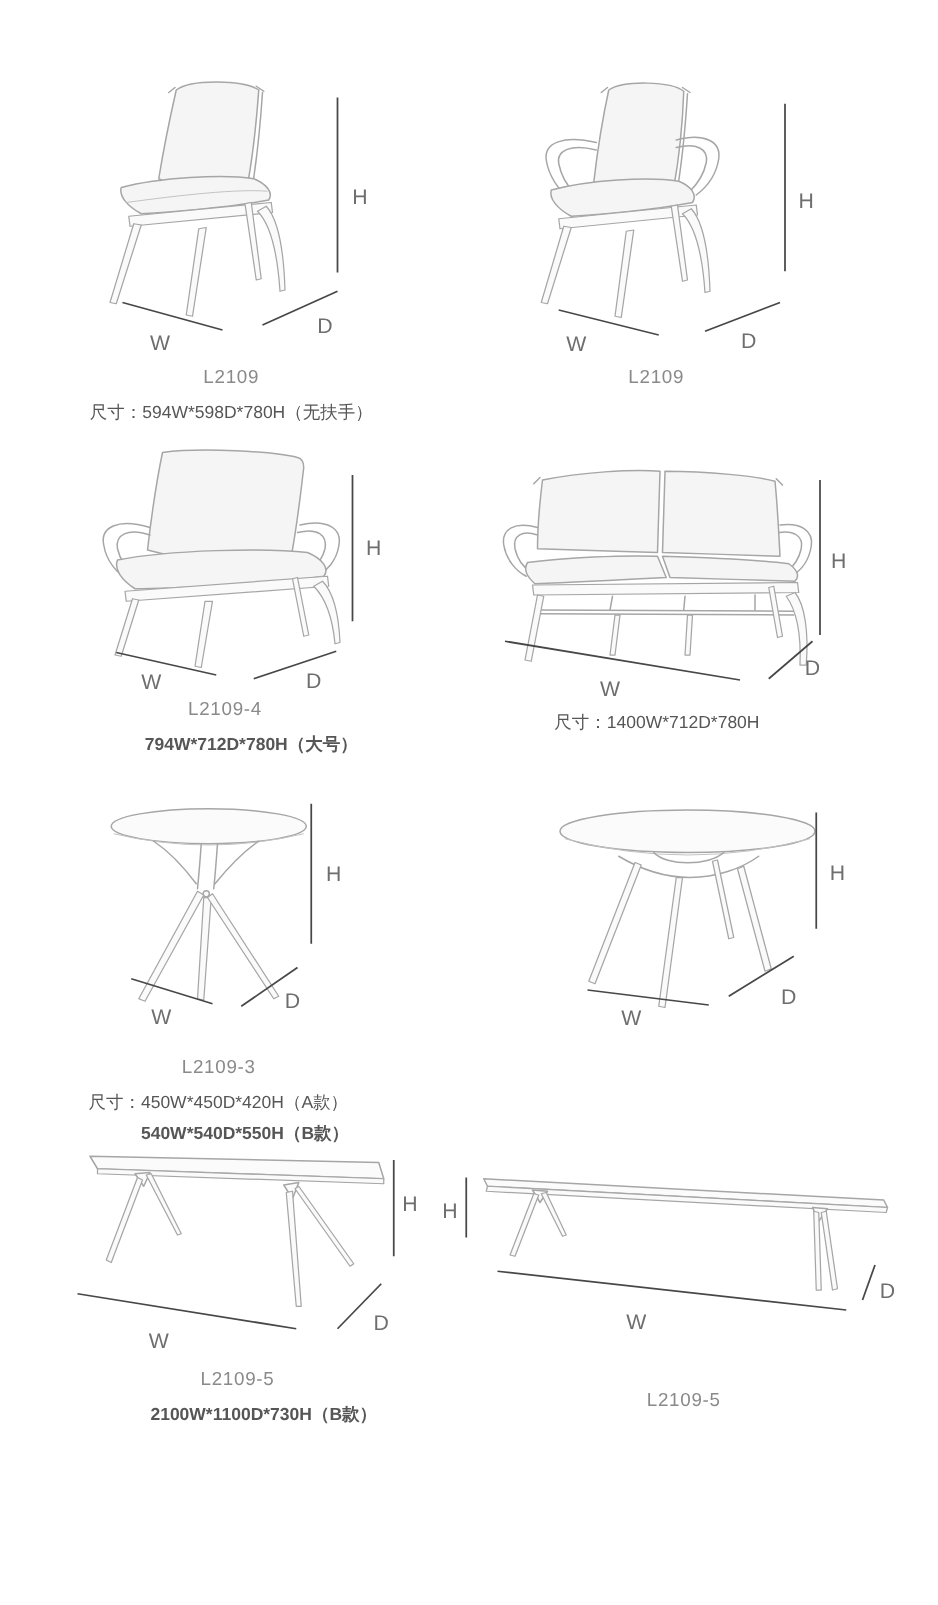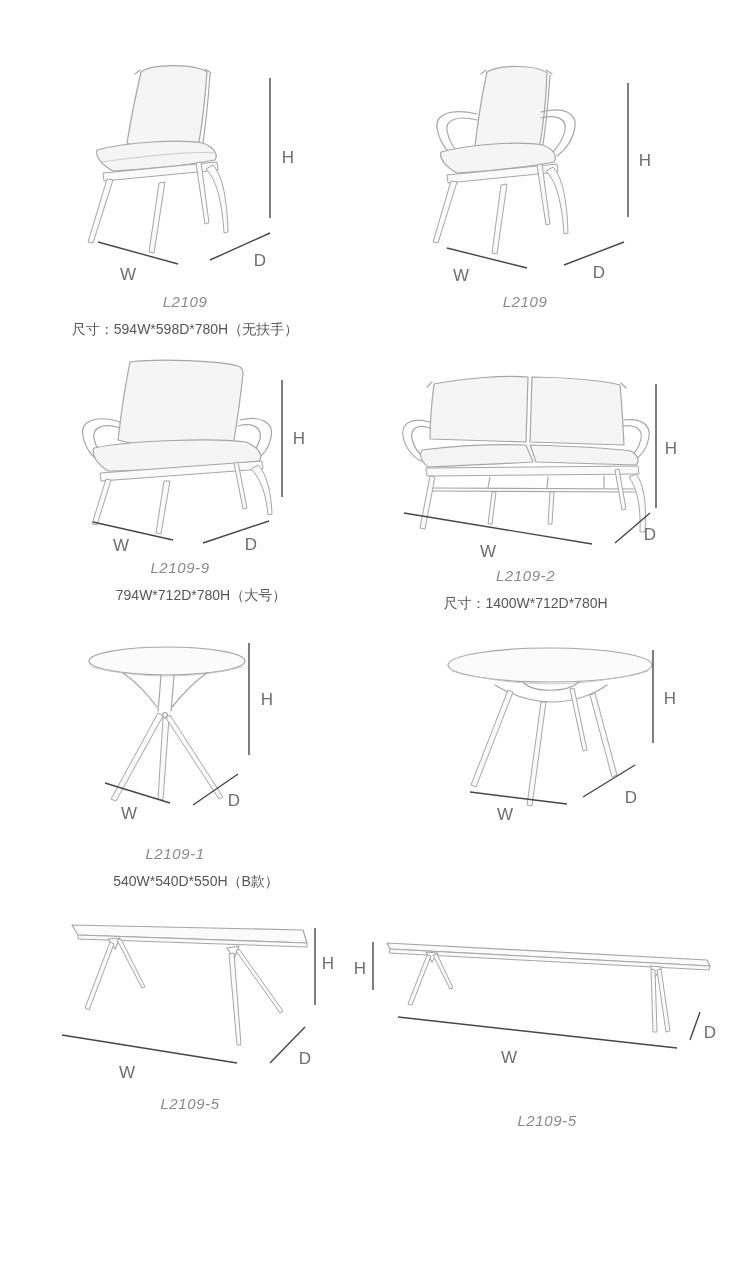--- a/index.html
+++ b/index.html
@@ -2,24 +2,24 @@
 <html><head>
 <meta charset="utf-8">
 <style>
   html,body{margin:0;padding:0;background:#ffffff;}
   .sheet{
     position:relative;width:750px;height:1284px;background:#ffffff;
     font-family:"Liberation Sans",sans-serif;overflow:hidden;
   }
   .panel{position:absolute;text-align:center;}
   .panel svg{display:block;margin:0 auto;}
-  .model{font-size:15px;color:#8a8a8a;letter-spacing:.6px;line-height:20px;margin-top:6px;font-style:italic;}
+  .model{font-size:15px;color:#8a8a8a;letter-spacing:.6px;line-height:20px;margin-top:6px;}
   .spec{margin-top:5px;font-size:14px;color:#565656;line-height:25px;text-align:center;}
   .spec-inner{display:inline-block;text-align:left;}
-  .spec-row.indent{padding-left:3em;}
+  .spec-row.indent{padding-left:3em;font-weight:bold;}
   
   .s  {fill:none;stroke:#a6a6a6;stroke-width:1.2;stroke-linecap:round;stroke-linejoin:round;}
   .sf {fill:#f5f5f5;stroke:#a6a6a6;stroke-width:1.2;stroke-linejoin:round;}
   .sw {fill:#fbfbfb;stroke:#a6a6a6;stroke-width:1.2;stroke-linejoin:round;}
   .sl {fill:#fafafa;stroke:#a6a6a6;stroke-width:1;stroke-linejoin:round;}
   .thin{fill:none;stroke:#c2c2c2;stroke-width:.8;}
   .dim{stroke:#474747;stroke-width:1.4;fill:none;}
   .dim-label{fill:#6e6e6e;font-size:17px;font-family:"Liberation Sans",sans-serif;}
 </style>
 </head>
@@ -104,21 +104,21 @@
       </g>
       <g>
         <line class="dim" x1="232" y1="28" x2="232" y2="145"></line>
         <text class="dim-label" x="249" y="92" text-anchor="middle">H</text>
         <line class="dim" x1="43" y1="170" x2="123" y2="188"></line>
         <text class="dim-label" x="71" y="199" text-anchor="middle">W</text>
         <line class="dim" x1="153" y1="191" x2="219" y2="169"></line>
         <text class="dim-label" x="201" y="198" text-anchor="middle">D</text>
       </g>
     </svg>
-    <div class="model">L2109-9</div>
+    <div class="model">L2109-4</div>
     <div class="spec">
       <div class="spec-inner">
         <div class="spec-row indent"><span>794W*712D*780H（大号）</span></div>
       </div>
     </div>
   </section>
 
   <section class="panel" style="left:368px;top:360px;width:315px">
     <svg width="315" height="200" viewBox="0 0 315 200">
       <g>
@@ -142,21 +142,20 @@
       </g>
       <g>
         <line class="dim" x1="288" y1="24" x2="288" y2="148"></line>
         <text class="dim-label" x="303" y="94" text-anchor="middle">H</text>
         <line class="dim" x1="36" y1="153" x2="224" y2="184"></line>
         <text class="dim-label" x="120" y="197" text-anchor="middle">W</text>
         <line class="dim" x1="247" y1="183" x2="282" y2="153"></line>
         <text class="dim-label" x="282" y="180" text-anchor="middle">D</text>
       </g>
     </svg>
-    <div class="model">L2109-2</div>
     <div class="spec">
       <div class="spec-inner">
         <div class="spec-row"><span>尺寸：</span><span>1400W*712D*780H</span></div>
       </div>
     </div>
   </section>
 
   <section class="panel" style="left:55px;top:623px;width:240px">
     <svg width="240" height="215" viewBox="0 0 240 215">
       <g>
@@ -171,23 +170,24 @@
       </g>
       <g>
         <line class="dim" x1="194" y1="20" x2="194" y2="132"></line>
         <text class="dim-label" x="212" y="82" text-anchor="middle">H</text>
         <line class="dim" x1="50" y1="160" x2="115" y2="180"></line>
         <text class="dim-label" x="74" y="196" text-anchor="middle">W</text>
         <line class="dim" x1="138" y1="182" x2="183" y2="151"></line>
         <text class="dim-label" x="179" y="183" text-anchor="middle">D</text>
       </g>
     </svg>
-    <div class="model">L2109-1</div>
-    <div class="spec">
-      <div class="spec-inner">
+    <div class="model">L2109-3</div>
+    <div class="spec">
+      <div class="spec-inner">
+        <div class="spec-row"><span>尺寸：</span><span>450W*450D*420H（A款）</span></div>
         <div class="spec-row indent"><span>540W*540D*550H（B款）</span></div>
       </div>
     </div>
   </section>
 
   <section class="panel" style="left:415px;top:623px;width:280px">
     <svg width="280" height="218" viewBox="0 0 280 218">
       <g>
         <ellipse class="sw" cx="135" cy="42" rx="102" ry="17"></ellipse>
         <path class="thin" d="M37,48 Q135,74 233,48"></path>
@@ -226,20 +226,21 @@
         <text class="dim-label" x="303" y="66" text-anchor="middle">H</text>
         <line class="dim" x1="37" y1="132" x2="212" y2="160"></line>
         <text class="dim-label" x="102" y="175" text-anchor="middle">W</text>
         <line class="dim" x1="245" y1="160" x2="280" y2="124"></line>
         <text class="dim-label" x="280" y="161" text-anchor="middle">D</text>
       </g>
     </svg>
     <div class="model">L2109-5</div>
     <div class="spec">
       <div class="spec-inner">
+        <div class="spec-row indent"><span>2100W*1100D*730H（B款）</span></div>
       </div>
     </div>
   </section>
 
   <section class="panel" style="left:352px;top:920px;width:390px">
     <svg width="390" height="185" viewBox="0 0 390 185">
       <g>
         <path class="sw" d="M35,23 L355,40 L358,46 L38,29 Z"></path>
         <path class="sl" d="M38,29 L358,46 L357,50 L37,33 Z"></path>
         <path class="sw" d="M74,32 L86,33 L80,42 Z"></path>

